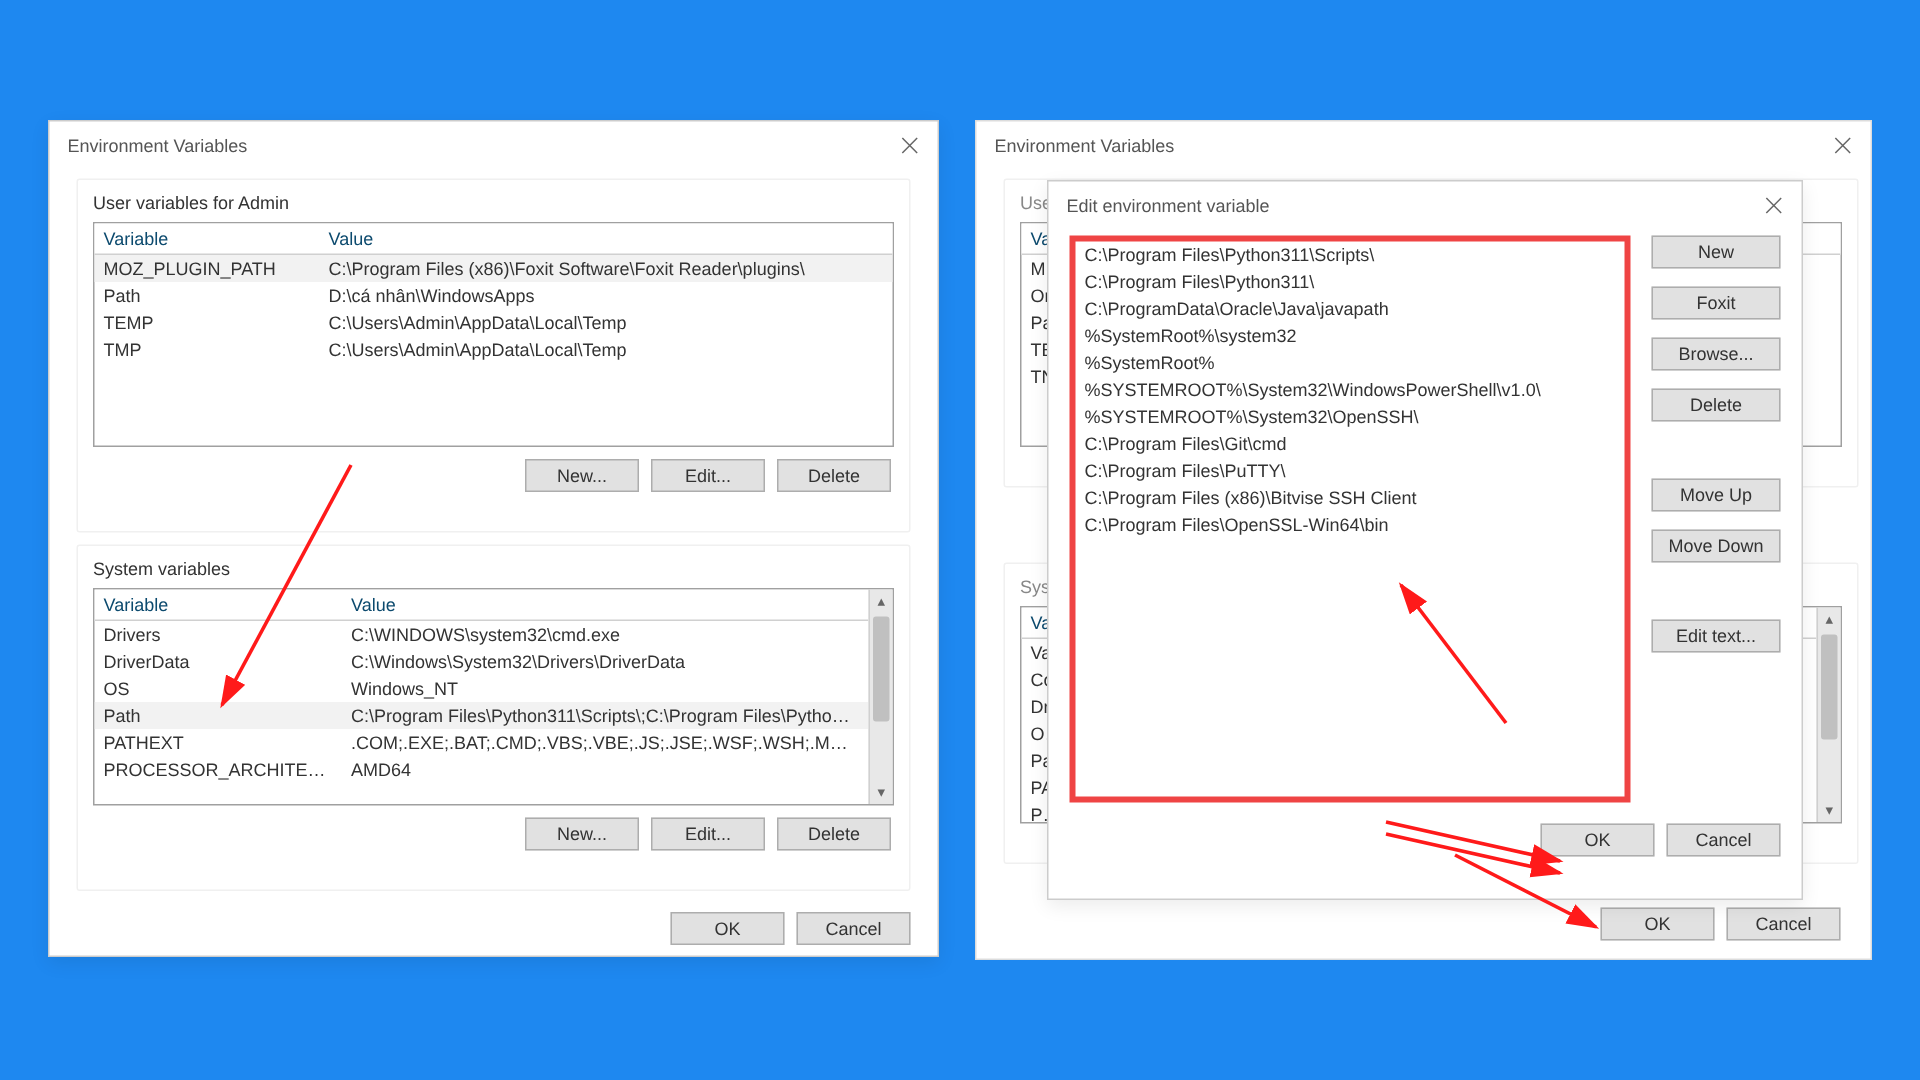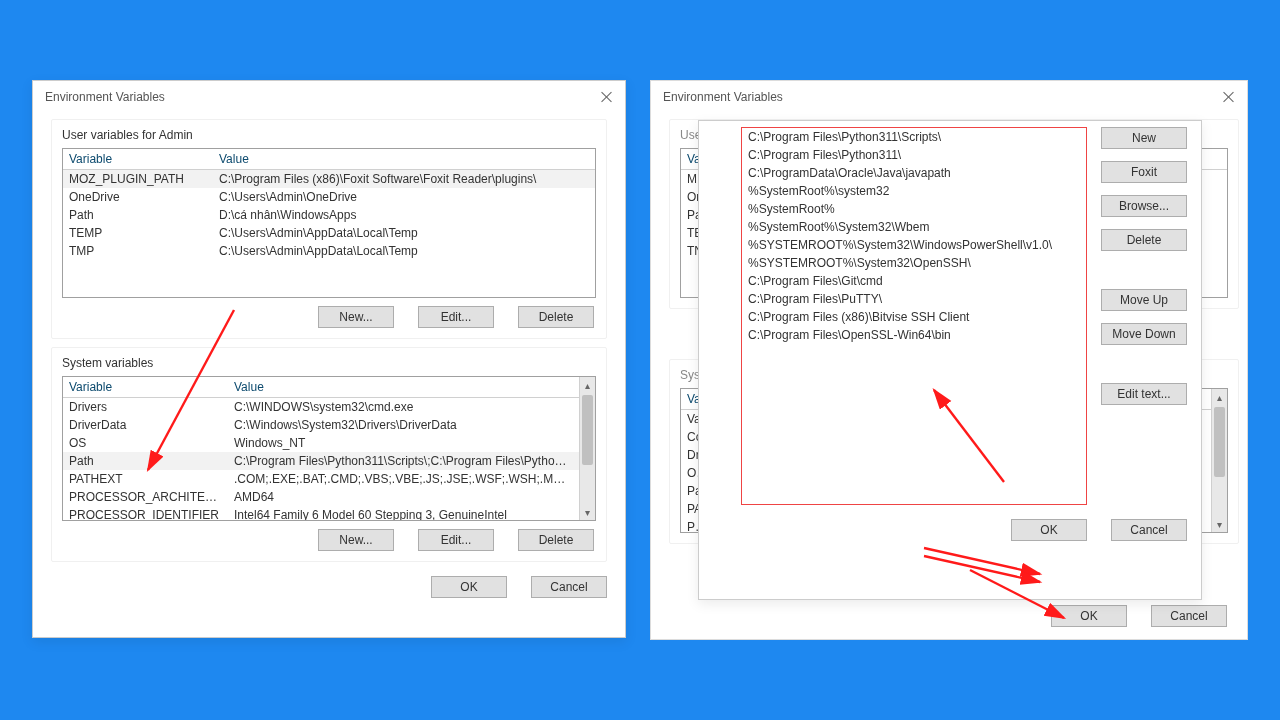--- a/index.html
+++ b/index.html
@@ -52,21 +52,21 @@
   .close-x::before, .close-x::after {
     content: ""; position: absolute; left: 7px; top: 1px;
     width: 1px; height: 14px; background: currentColor;
   }
   .close-x::before { transform: rotate(45deg); }
   .close-x::after  { transform: rotate(-45deg); }
   .group {
     margin: 8px 18px 4px;
     border: 1px solid var(--win-bg);
     border-radius: 2px;
-    padding: 6px 10px 10px;
+    padding: 6px 10px 26px;
     background: #fff;
   }
   .group-label {
     font-size: 12px;
     color: #333;
     margin: 2px 0 6px 0;
   }
   .tbl {
     width: 100%;
     border: 1px solid var(--table-border);
@@ -92,21 +92,21 @@
     white-space: nowrap;
     overflow: hidden;
     text-overflow: ellipsis;
   }
   .col-var { flex: 0 0 150px; }
   .col-val { flex: 1; }
   .sys-cols .col-var { flex: 0 0 165px; }
   .btn-row {
     display: flex;
     justify-content: flex-end;
-    gap: 24px;
+    gap: 8px;
     margin: 8px 2px 0;
   }
   .btn {
     min-width: 76px;
     height: 22px;
     line-height: 20px;
     text-align: center;
     background: var(--btn-bg);
     border: 1px solid var(--btn-border);
     font-size: 12px;
@@ -126,25 +126,24 @@
   }
   .scroll-stub .arrow {
     position: absolute; left: 0; right: 0; height: 16px;
     display: flex; align-items: center; justify-content: center;
     color: #666; font-size: 10px;
   }
   .scroll-stub .arrow.top { top: 0; }
   .scroll-stub .arrow.bot { bottom: 0; }
   
   .path-list {
-    border: 1px solid #ef4444;
+    border: 4px solid #ef4444;
     height: 378px;
     background: #fff;
     overflow: hidden;
-    margin-left: 28px;
   }
   .path-item {
     padding: 2px 6px;
     font-size: 12px;
     color: #333;
     white-space: nowrap;
   }
   .side-btns {
     display: flex; flex-direction: column; gap: 12px;
   }
@@ -181,24 +180,20 @@
       <div class="head">
         <div class="col col-var">Variable</div>
         <div class="col col-val">Value</div>
       </div>
       <div id="user-rows">
             <div class="row hi">
               <div class="col col-var">MOZ_PLUGIN_PATH</div>
               <div class="col col-val">C:\Program Files (x86)\Foxit Software\Foxit Reader\plugins\</div>
             </div>
             <div class="row">
-              <div class="col col-var">OneDrive</div>
-              <div class="col col-val">C:\Users\Admin\OneDrive</div>
-            </div>
-            <div class="row">
               <div class="col col-var">Path</div>
               <div class="col col-val">D:\cá nhân\WindowsApps</div>
             </div>
             <div class="row">
               <div class="col col-var">TEMP</div>
               <div class="col col-val">C:\Users\Admin\AppData\Local\Temp</div>
             </div>
             <div class="row">
               <div class="col col-var">TMP</div>
               <div class="col col-val">C:\Users\Admin\AppData\Local\Temp</div>
@@ -239,24 +234,20 @@
                   <div class="col col-val">C:\Program Files\Python311\Scripts\;C:\Program Files\Python311\;...</div>
                 </div>
                 <div class="row">
                   <div class="col col-var">PATHEXT</div>
                   <div class="col col-val">.COM;.EXE;.BAT;.CMD;.VBS;.VBE;.JS;.JSE;.WSF;.WSH;.MSC;.PY;.PYW</div>
                 </div>
                 <div class="row">
                   <div class="col col-var">PROCESSOR_ARCHITECTURE</div>
                   <div class="col col-val">AMD64</div>
                 </div>
-                <div class="row">
-                  <div class="col col-var">PROCESSOR_IDENTIFIER</div>
-                  <div class="col col-val">Intel64 Family 6 Model 60 Stepping 3, GenuineIntel</div>
-                </div>
               </div>
         </div>
         <div class="scroll-stub">
           <div class="arrow top">▴</div>
           <div class="thumb" style="top:18px; height:70px;"></div>
           <div class="arrow bot">▾</div>
         </div>
       </div>
     </div>
     <div class="btn-row">
@@ -342,29 +333,32 @@
       </div>
     </div>
   </div>
   <div class="btn-row" style="position:absolute; right:18px; bottom:12px;">
     <div class="btn">OK</div>
     <div class="btn">Cancel</div>
   </div>
 </div>
 
 <div class="window" style="left:698px; top:120px; width:504px; height:480px;">
+  <div class="titlebar">
+    <span>Edit environment variable</span>
+    <span class="close-x"></span>
+  </div>
   <div style="display:flex; gap:14px; padding:6px 14px 0 14px;">
     <div class="path-list" style="flex:1;">
       <div id="path-items">
             <div class="path-item">C:\Program Files\Python311\Scripts\</div>
             <div class="path-item">C:\Program Files\Python311\</div>
             <div class="path-item">C:\ProgramData\Oracle\Java\javapath</div>
             <div class="path-item">%SystemRoot%\system32</div>
             <div class="path-item">%SystemRoot%</div>
-            <div class="path-item">%SystemRoot%\System32\Wbem</div>
             <div class="path-item">%SYSTEMROOT%\System32\WindowsPowerShell\v1.0\</div>
             <div class="path-item">%SYSTEMROOT%\System32\OpenSSH\</div>
             <div class="path-item">C:\Program Files\Git\cmd</div>
             <div class="path-item">C:\Program Files\PuTTY\</div>
             <div class="path-item">C:\Program Files (x86)\Bitvise SSH Client</div>
             <div class="path-item">C:\Program Files\OpenSSL-Win64\bin</div>
           </div>
     </div>
     <div class="side-btns">
       <div class="btn">New</div>

